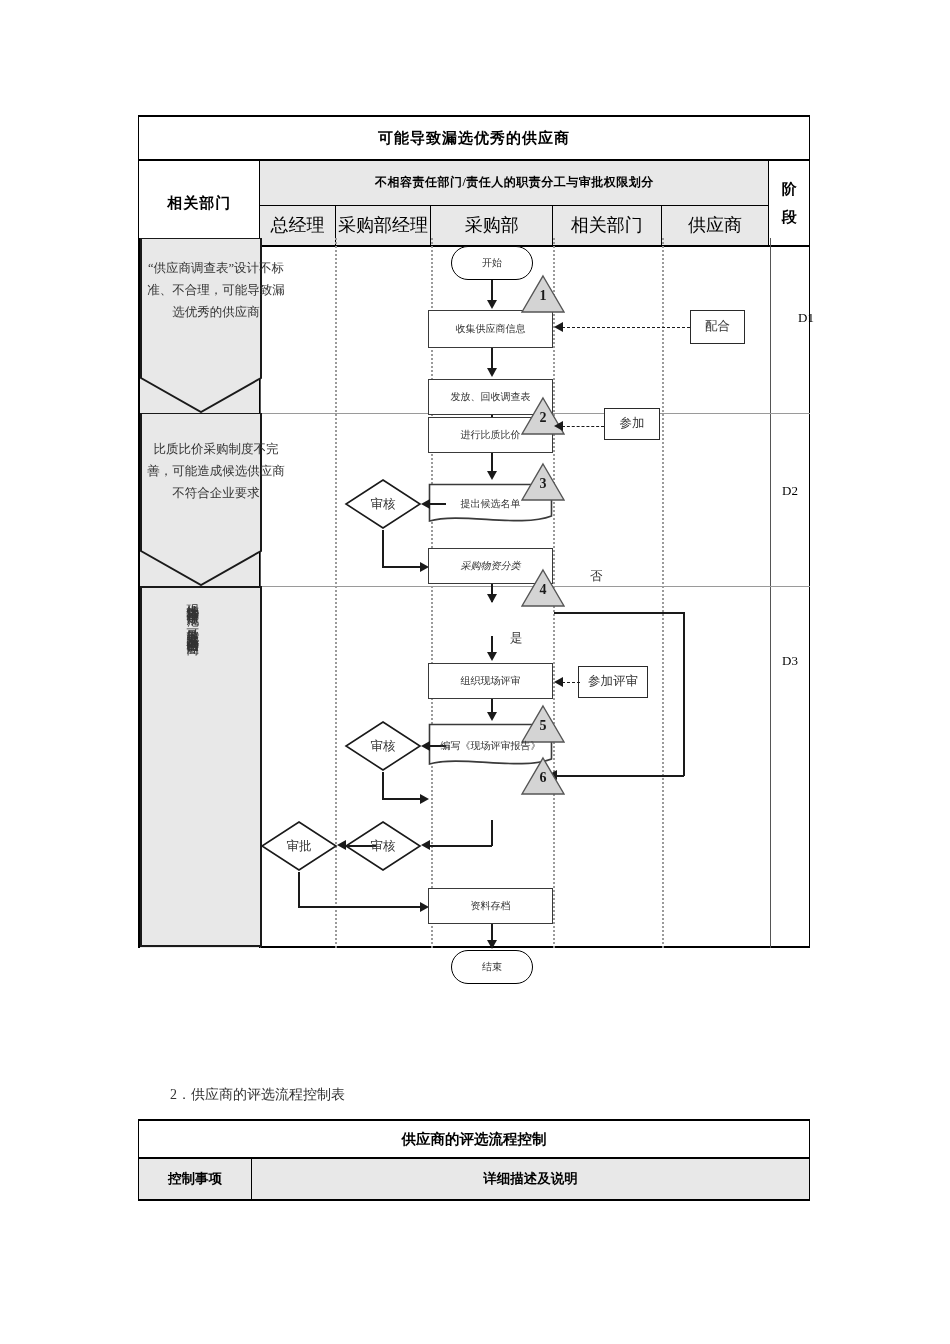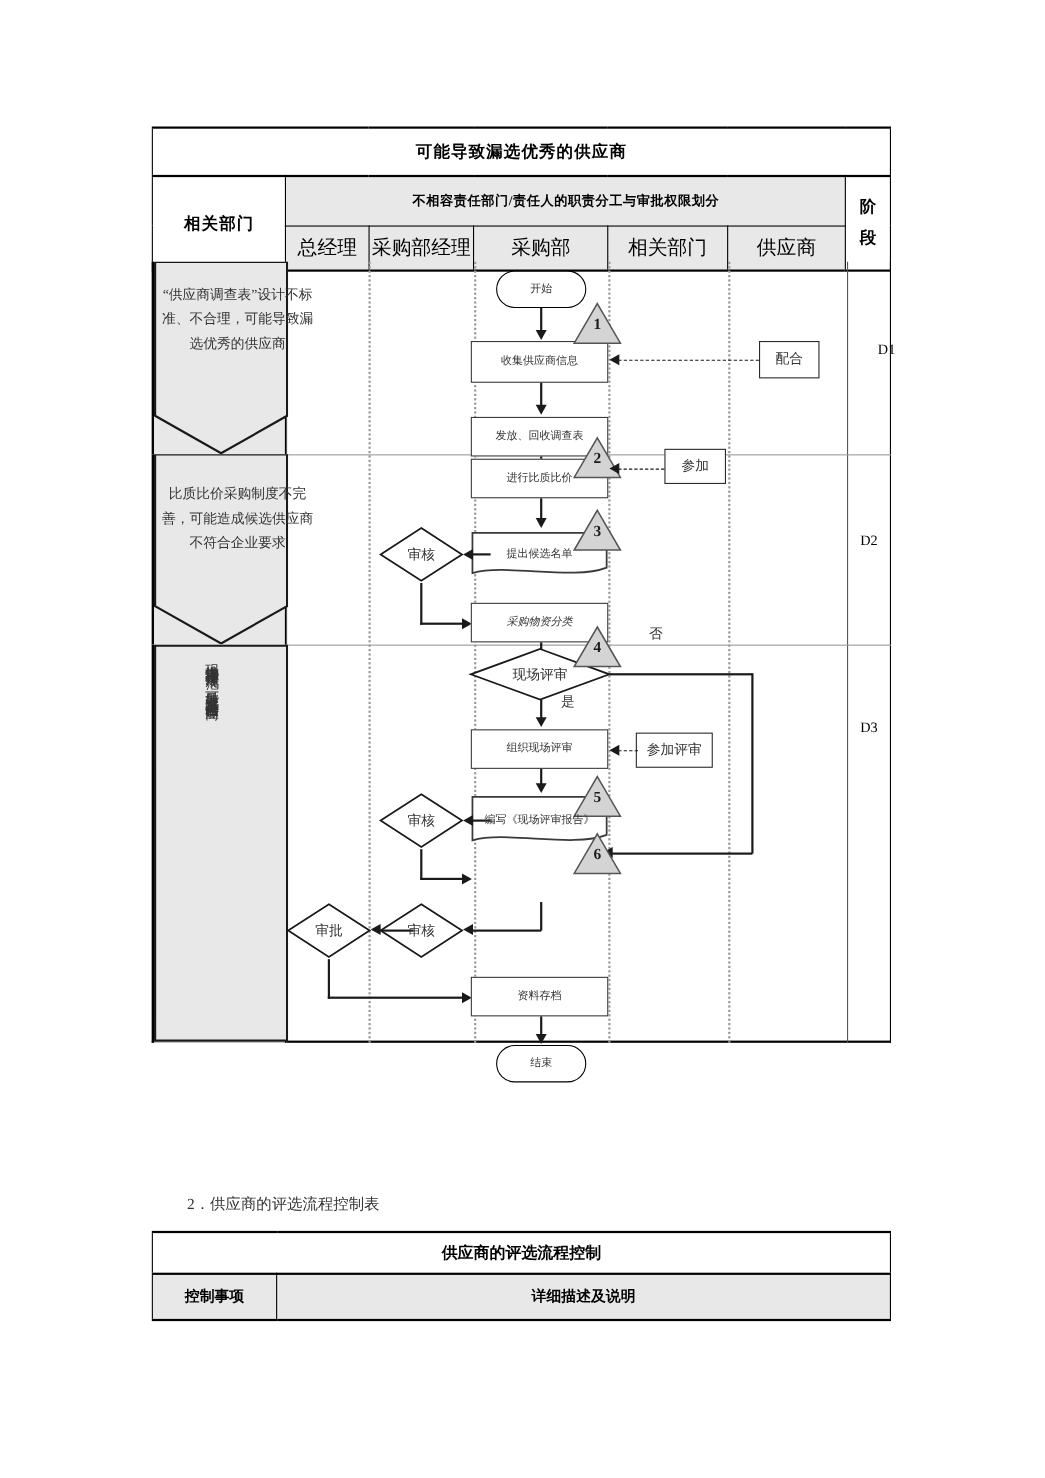--- a/index.html
+++ b/index.html
@@ -240,26 +240,20 @@
     <div class="arrow ar-left" style="left:283px;top:261px;"></div>
 
     <div class="ln lnv" style="left:244px;top:292px;height:38px;"></div>
     <div class="ln lnh" style="left:244px;top:328px;width:44px;"></div>
     <div class="arrow ar-right" style="left:282px;top:324px;"></div>
     <div class="node proc" style="left:290px;top:310px;width:125px;height:36px;font-style:italic;">采购物资分类</div>
 
     <div class="ln lnv" style="left:353px;top:346px;height:18px;"></div>
     <div class="arrow ar-down" style="left:349px;top:356px;"></div>
 
-    <div class="diamondwrap" style="left:288px;top:350px;width:130px;height:50px;">
-      <svg width="130" height="50" viewBox="0 0 130 50">
-        <polygon points="65,2 128,25 65,48 2,25" fill="#fff" stroke="#1a1a1a" stroke-width="1.6"></polygon>
-      </svg>
-      <div class="dlabel" style="top:17px;">现场评审</div>
-    </div>
     <svg class="badge" style="left:382px;top:330px;" viewBox="0 0 46 40">
       <polygon points="23,2 44,38 2,38" fill="#d4d4d4" stroke="#555" stroke-width="1.4"></polygon>
     </svg>
     <div class="badge" style="left:382px;top:330px;">
       <div class="num">4</div>
     </div>
     <div class="edgelbl" style="left:452px;top:330px;">否</div>
     <div class="edgelbl" style="left:372px;top:392px;">是</div>
 
     <div class="ln lnh" style="left:416px;top:374px;width:130px;"></div>

